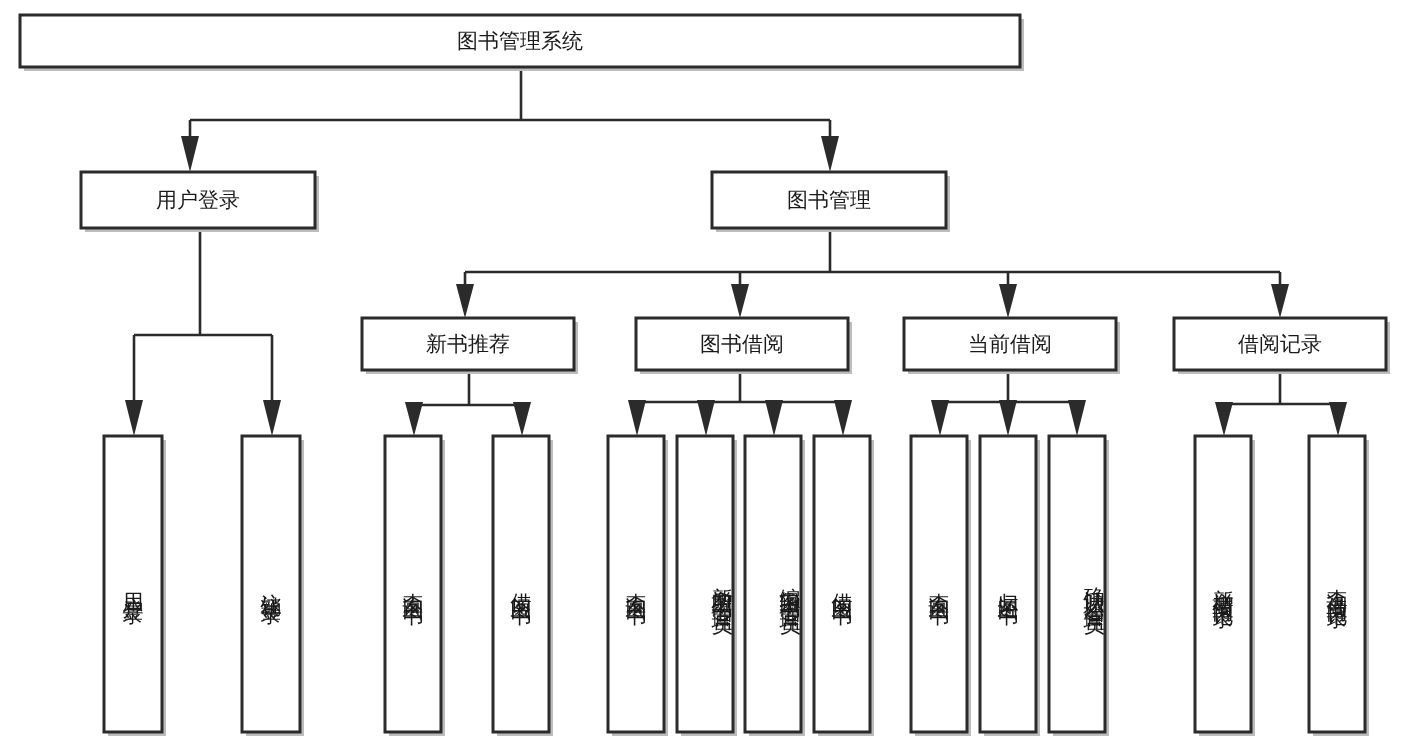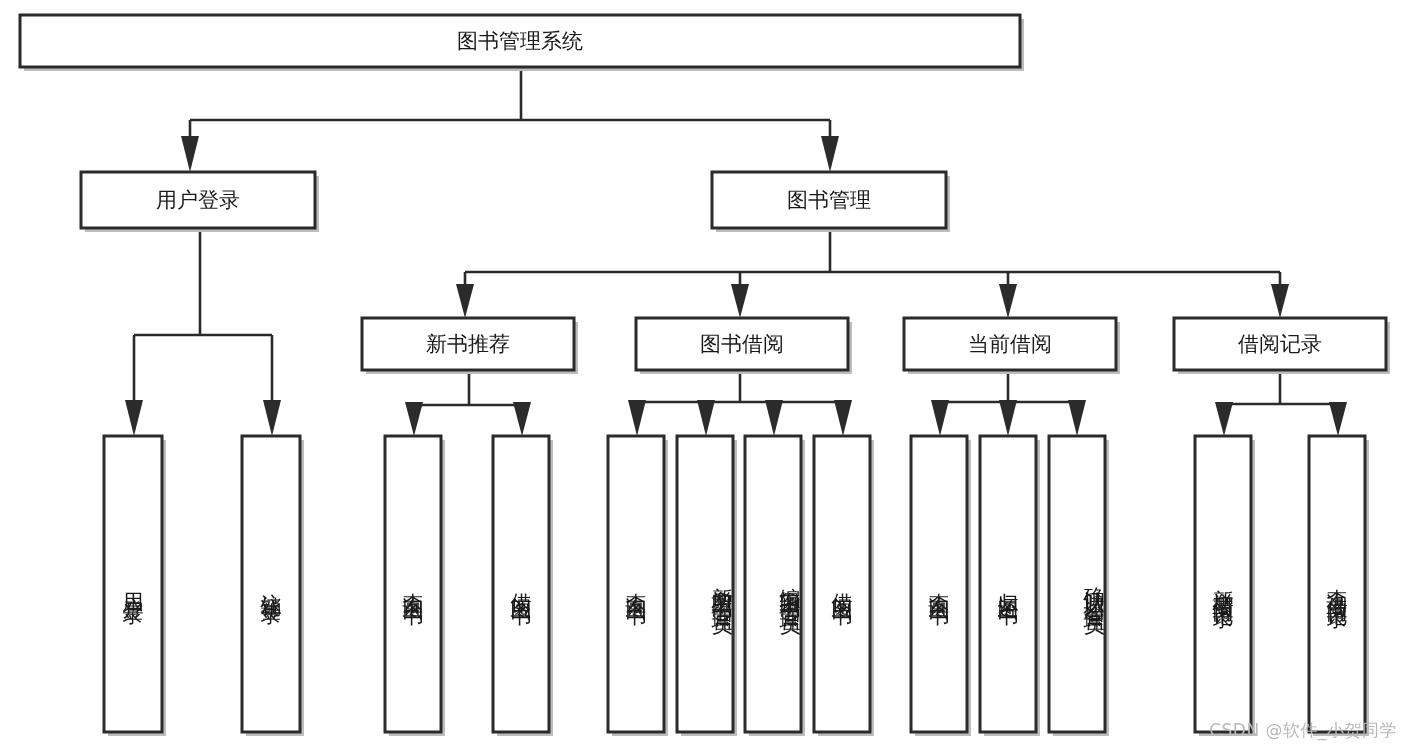--- a/index.html
+++ b/index.html
@@ -234,14 +234,13 @@
   <div class="leaf-label-wrap" style="left:745px;top:436px;width:56px;height:296px;align-items:flex-start;padding-top:8px;box-sizing:border-box;">编辑图书（管理员）</div>
   <div class="leaf-label-wrap" style="left:814px;top:436px;width:56px;height:296px;">借阅图书</div>
 
   <div class="leaf-label-wrap" style="left:911px;top:436px;width:56px;height:296px;">查询图书</div>
   <div class="leaf-label-wrap" style="left:980px;top:436px;width:56px;height:296px;">归还图书</div>
   <div class="leaf-label-wrap" style="left:1049px;top:436px;width:56px;height:296px;align-items:flex-start;padding-top:8px;box-sizing:border-box;">确认归还（管理员）</div>
 
   <div class="leaf-label-wrap" style="left:1195px;top:436px;width:56px;height:296px;">新增借阅记录</div>
   <div class="leaf-label-wrap" style="left:1309px;top:436px;width:56px;height:296px;">查询借阅记录</div>
 
-  <div class="watermark">CSDN @软件_小贺同学</div>
 </div>
 
 </body></html>

